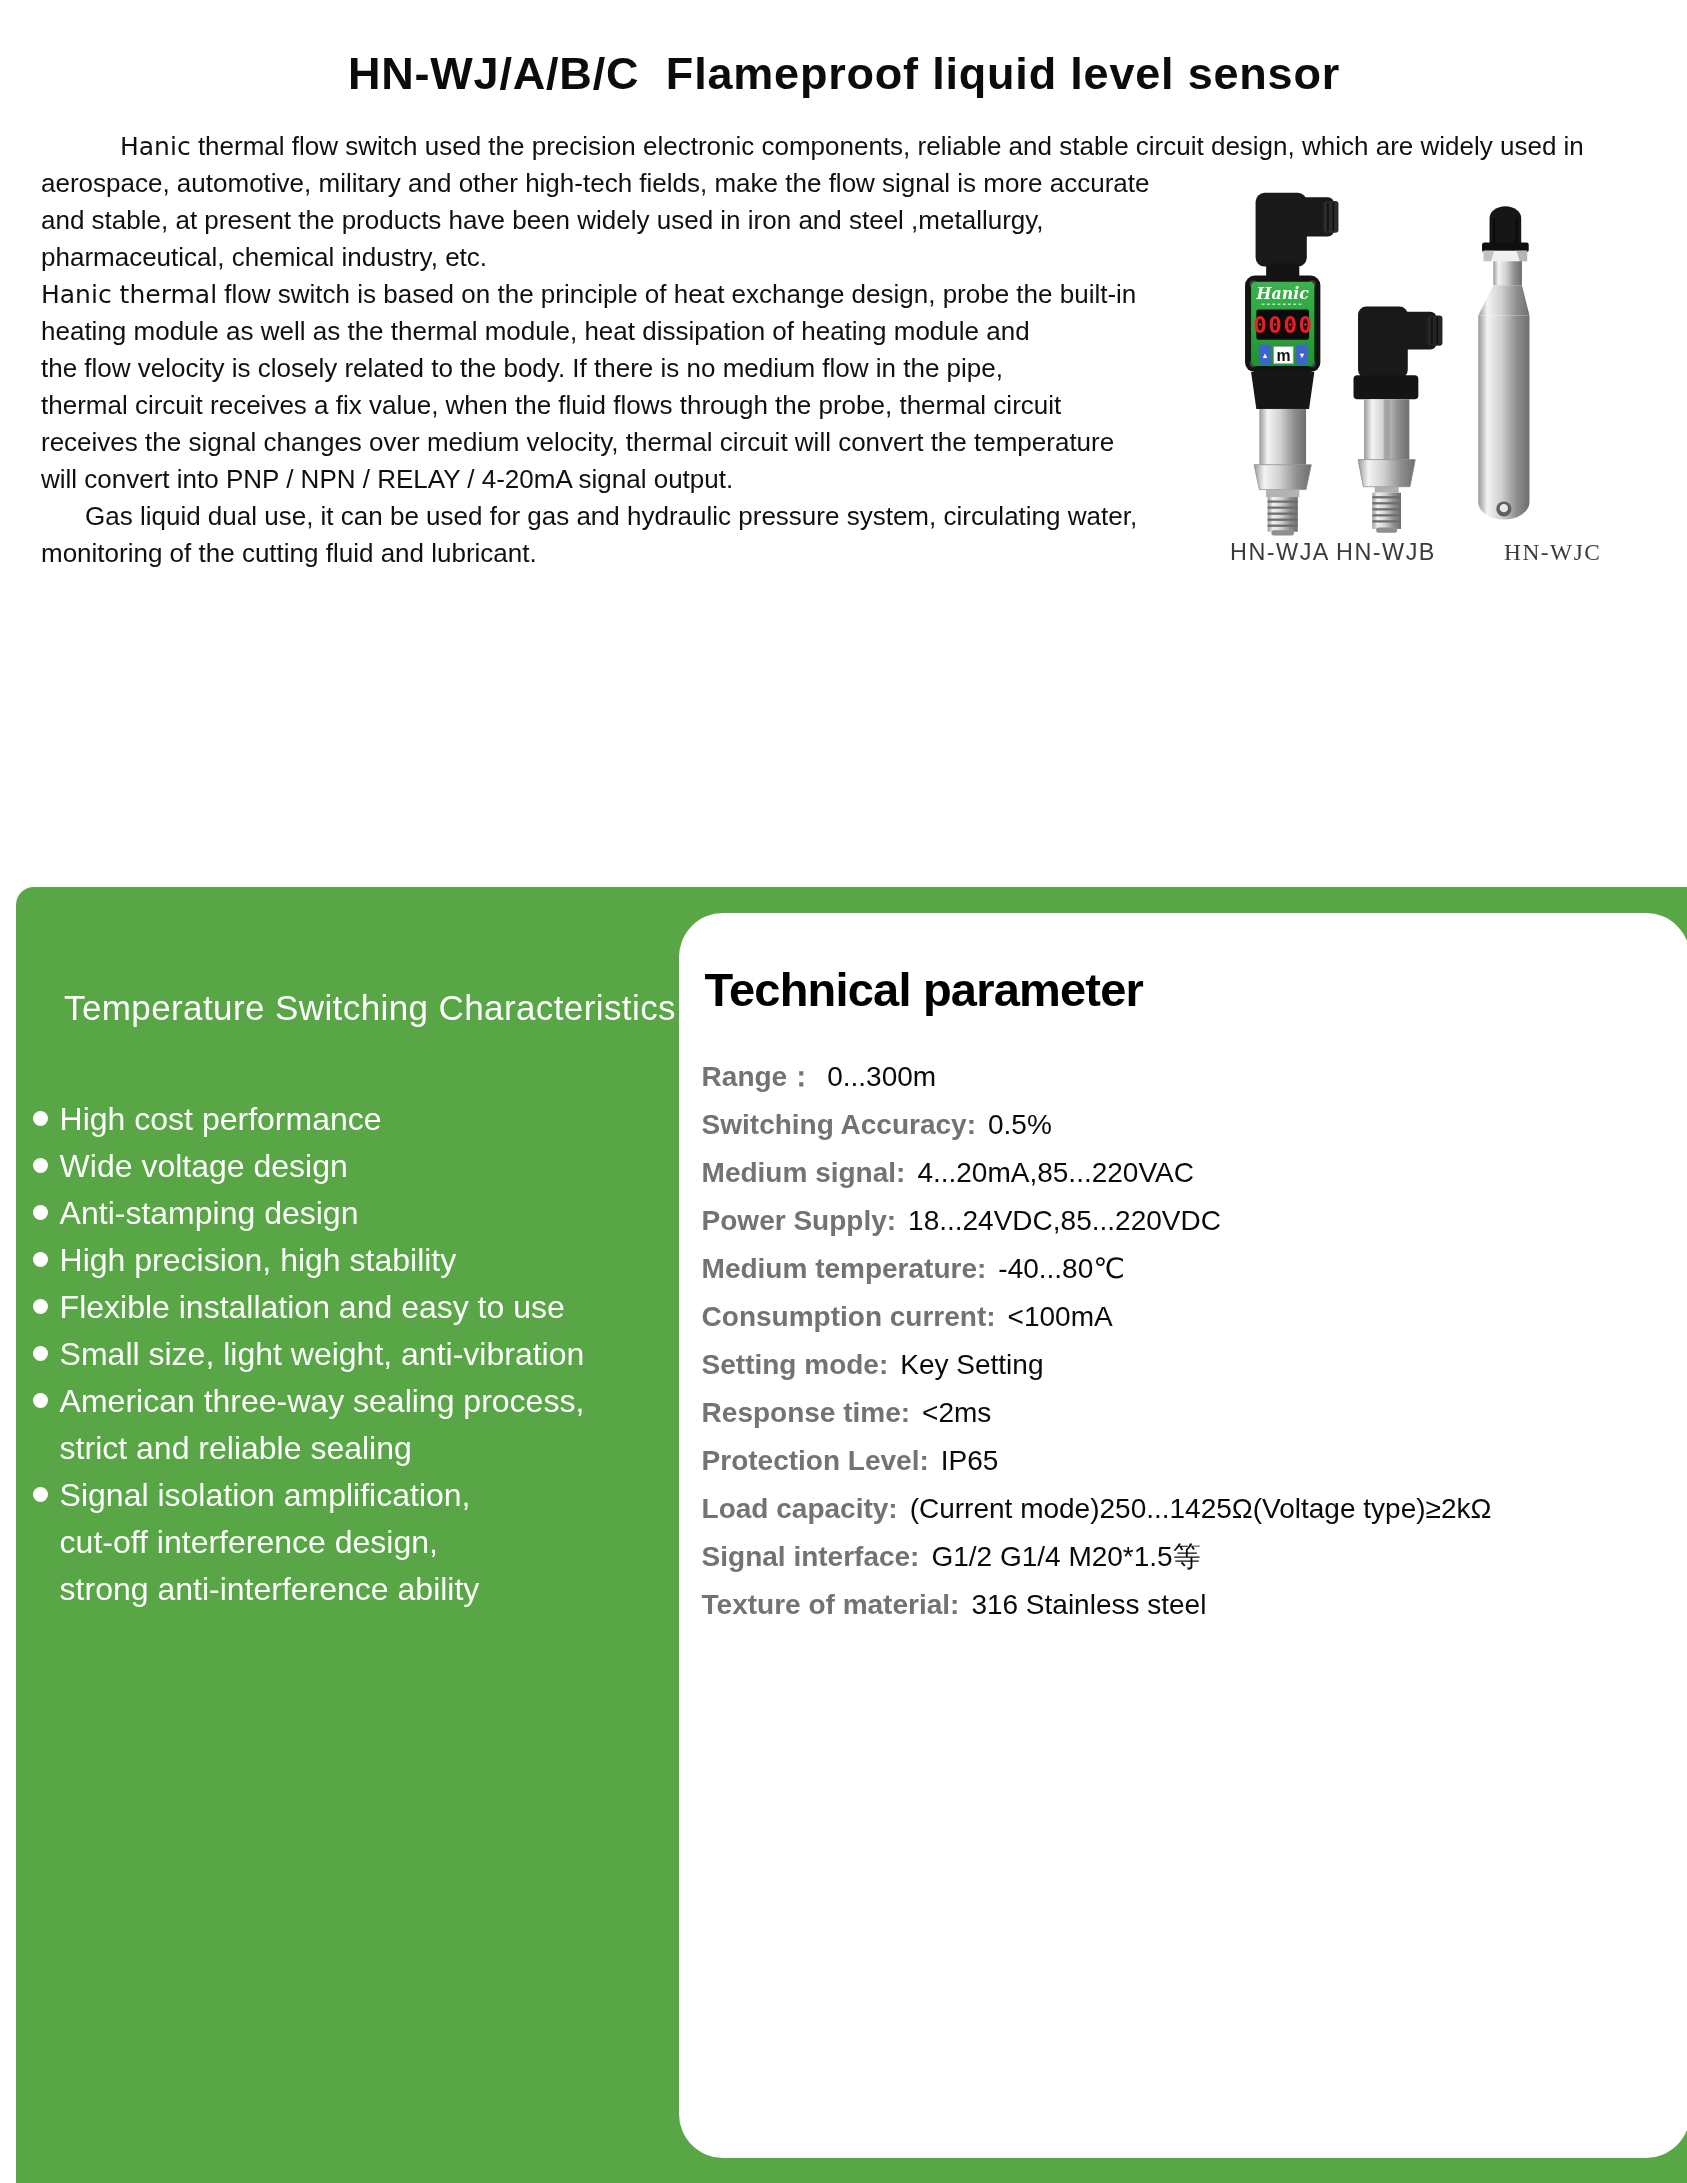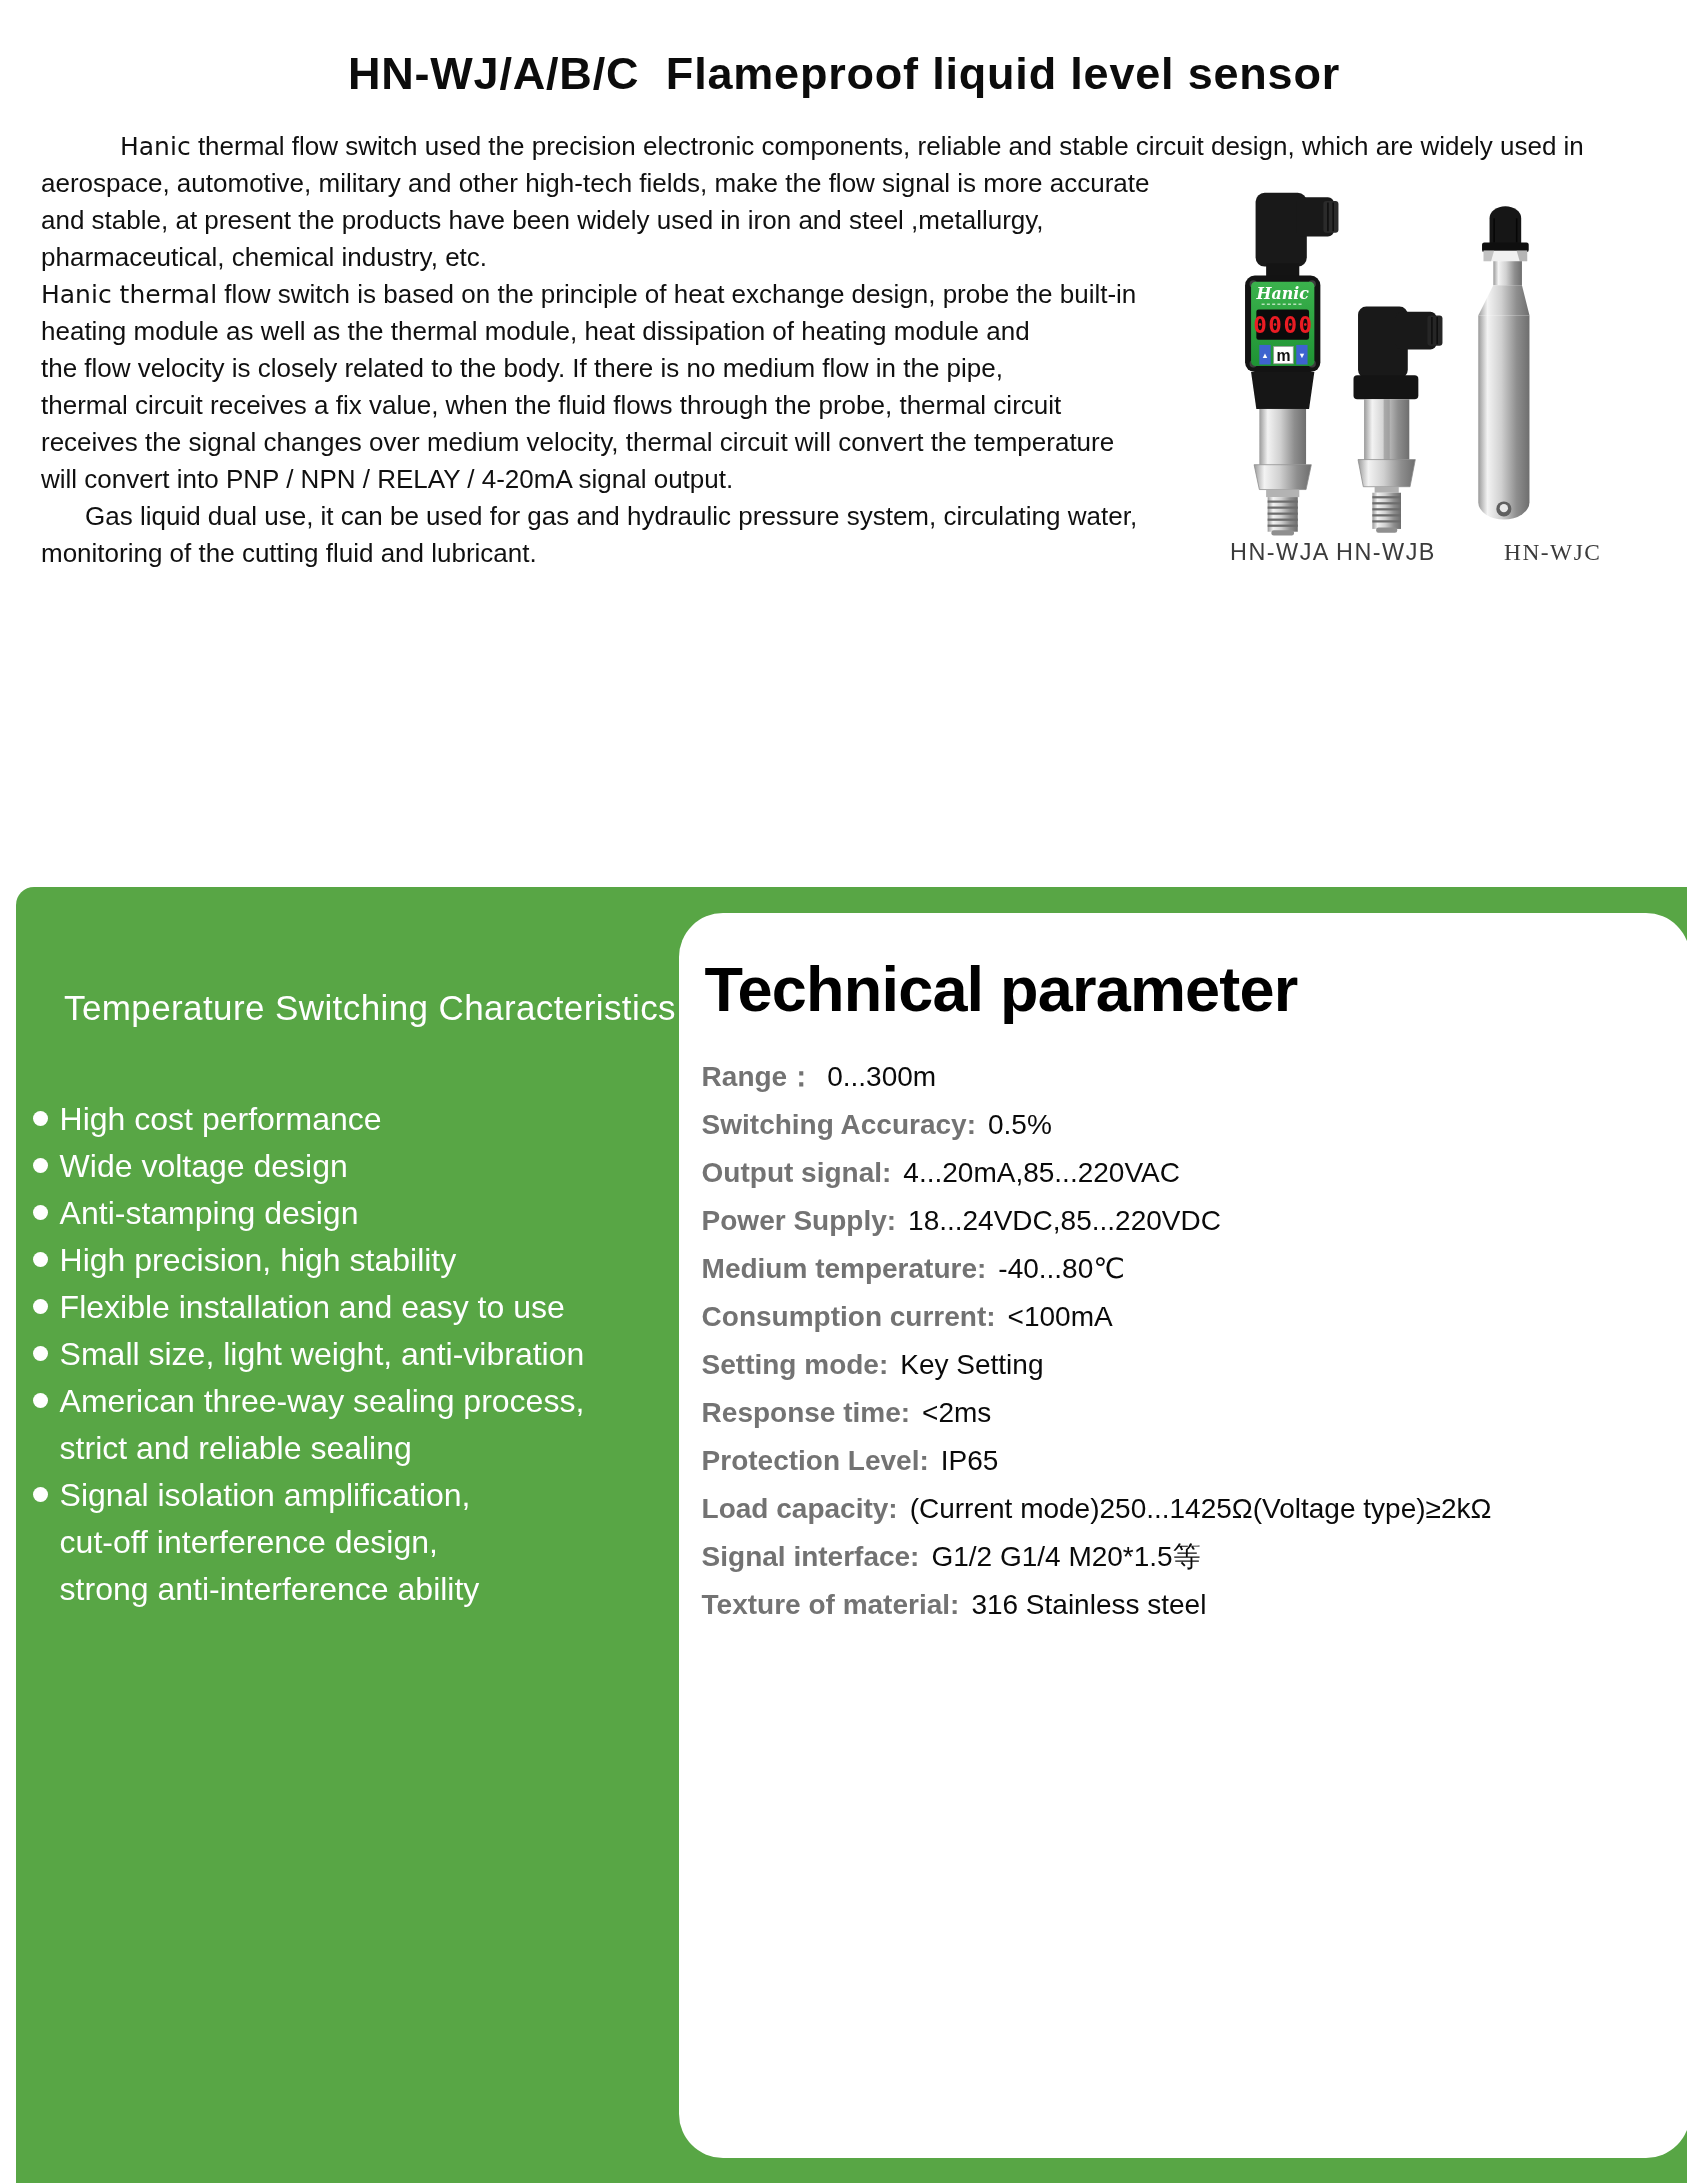--- a/index.html
+++ b/index.html
@@ -34,21 +34,21 @@
   .features-list{position:absolute;left:16.6px;top:209px;margin:0;padding:0;list-style:none;
                  color:#ffffff;font-size:32px;}
   .feat-line{height:47px;line-height:47px;white-space:pre;}
   .feat-line.cont{padding-left:27px;}
   .dot{display:inline-block;width:15px;height:15px;border-radius:50%;background:#ffffff;
        margin-right:12px;vertical-align:middle;margin-bottom:6px;}
 
   
   .card{position:absolute;left:663px;top:25.6px;width:1011px;height:1245px;
         background:#ffffff;border-radius:44px;}
-  .card-heading{position:absolute;left:25.6px;top:35px;margin:0;font-size:63px;line-height:83px;
+  .card-heading{position:absolute;left:25.6px;top:35px;margin:0;font-size:47px;line-height:83px;
                 font-weight:700;letter-spacing:-0.8px;color:#000000;white-space:pre;}
   .params{position:absolute;left:22.6px;top:140px;width:972px;}
   .param{height:48px;display:flex;align-items:center;font-size:28px;white-space:pre;}
   .plabel{font-weight:700;color:#737373;}
   .pvalue{margin-left:12px;color:#0a0a0a;}
 </style>
 </head>
 <body>
 
 <div class="page">
@@ -206,21 +206,21 @@
           <div class="feat-line cont">cut-off interference design,</div>
           <div class="feat-line cont">strong anti-interference ability</div>
         </li>
       </ul>
 
     <div class="card">
       <h2 class="card-heading">Technical parameter</h2>
       <div class="params" id="params">
           <div class="param"><span class="plabel">Range：</span><span class="pvalue">0...300m</span></div>
           <div class="param"><span class="plabel">Switching Accuracy:</span><span class="pvalue">0.5%</span></div>
-          <div class="param"><span class="plabel">Output signal:</span><span class="pvalue">4...20mA,85...220VAC</span></div>
+          <div class="param"><span class="plabel">Medium signal:</span><span class="pvalue">4...20mA,85...220VAC</span></div>
           <div class="param"><span class="plabel">Power Supply:</span><span class="pvalue">18...24VDC,85...220VDC</span></div>
           <div class="param"><span class="plabel">Medium temperature:</span><span class="pvalue">-40...80℃</span></div>
           <div class="param"><span class="plabel">Consumption current:</span><span class="pvalue">&lt;100mA</span></div>
           <div class="param"><span class="plabel">Setting mode:</span><span class="pvalue">Key Setting</span></div>
           <div class="param"><span class="plabel">Response time:</span><span class="pvalue">&lt;2ms</span></div>
           <div class="param"><span class="plabel">Protection Level:</span><span class="pvalue">IP65</span></div>
           <div class="param"><span class="plabel">Load capacity:</span><span class="pvalue">(Current mode)250...1425Ω(Voltage type)≥2kΩ</span></div>
           <div class="param"><span class="plabel">Signal interface:</span><span class="pvalue">G1/2 G1/4 M20*1.5等</span></div>
           <div class="param"><span class="plabel">Texture of material:</span><span class="pvalue">316 Stainless steel</span></div>
         </div>

